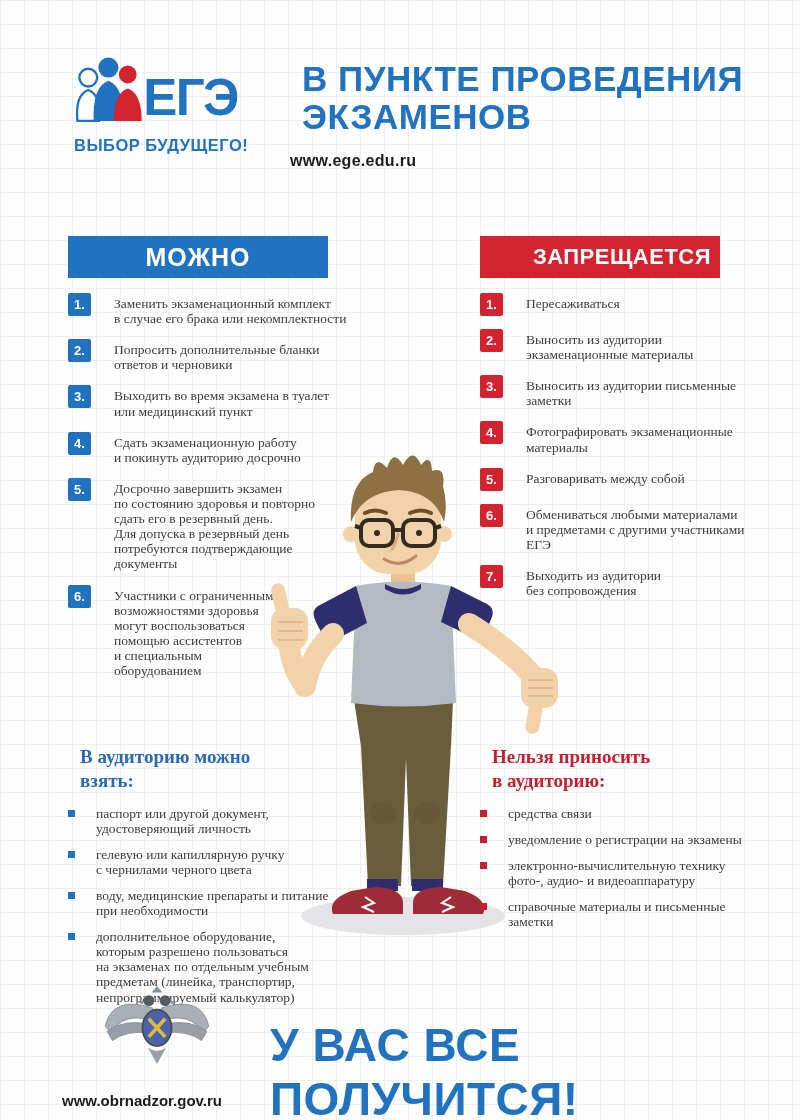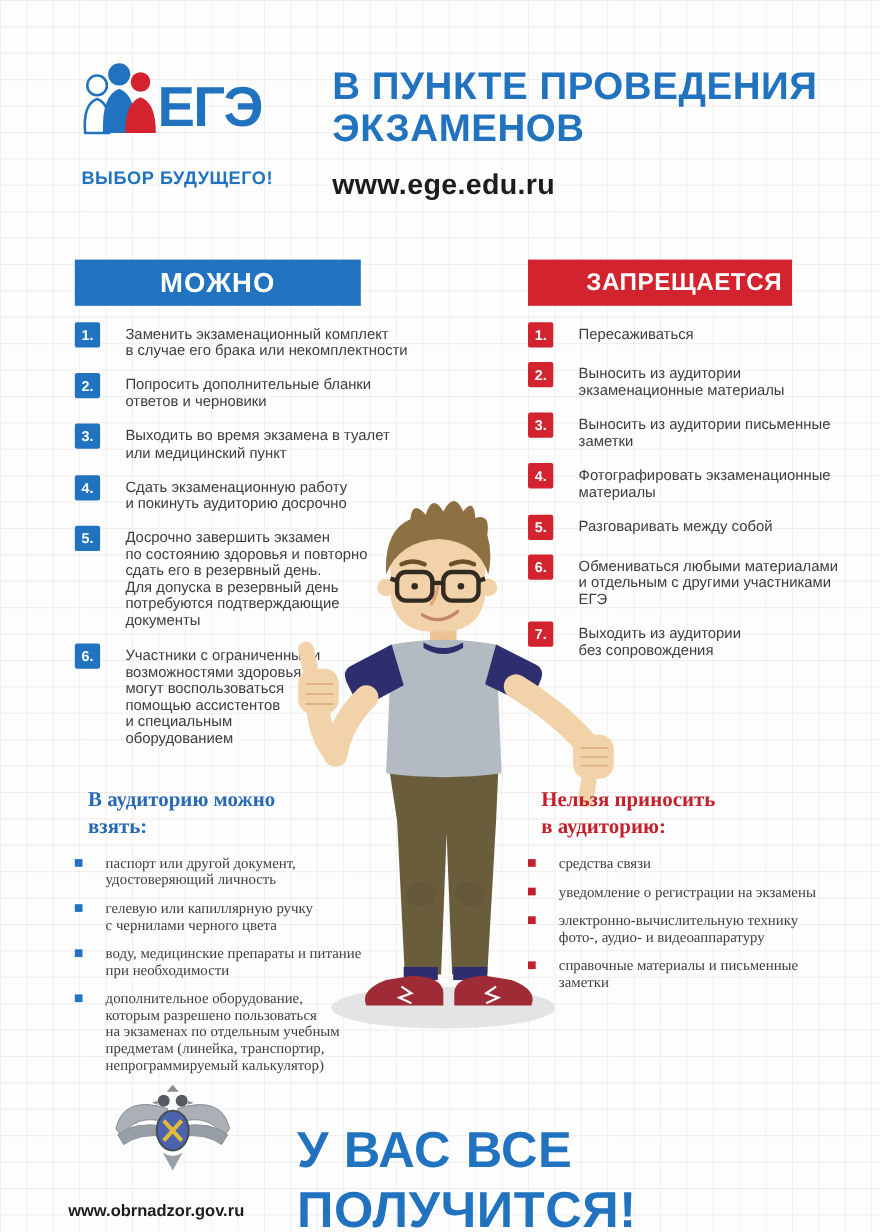--- a/index.html
+++ b/index.html
@@ -10,52 +10,52 @@
     background-image:
       linear-gradient(#f3eded 1px, transparent 1px),
       linear-gradient(90deg, #ebf1f3 1px, transparent 1px);
     background-size:24px 24px;
     font-family:"Liberation Sans", sans-serif;
   }
   .pre { white-space:pre-line;padding-left:12px; }
 
   
   .logo-svg { position:absolute; left:72px; top:44px; }
-  .tagline { position:absolute; left:74px; top:153px; font-weight:bold; font-size:16.5px;
+  .tagline { position:absolute; left:74px; top:136px; font-weight:bold; font-size:16.5px;
              color:#2173bf; letter-spacing:0.5px; }
   .page-title { position:absolute; left:290px; top:60px; width:470px;
                 font-weight:bold; font-size:35px; line-height:1.08; color:#2173bf;
                 letter-spacing:0.5px; }
-  .ege-url { position:absolute; left:290px; top:152px; font-weight:bold; font-size:26px;
-             color:#1c1c1c; letter-spacing:0.3px;padding-left:12px; }
+  .ege-url { position:absolute; left:290px; top:152px; font-weight:bold; font-size:16px;
+             color:#1c1c1c; letter-spacing:0.3px; }
 
   
   .band { position:absolute; top:236px; height:42px; display:flex; align-items:center;
           justify-content:center; color:#fff; font-weight:bold; }
   .band-can { left:68px; width:260px; background:#2173bf; font-size:25px; letter-spacing:1px; }
   .band-no  { left:480px; width:240px; background:#d2232e; font-size:22px; letter-spacing:0.5px;padding-left:44px; }
 
   
   .num-list { position:absolute; top:293px; }
   .list-can { left:68px; width:335px; }
   .list-no  { left:480px; width:290px; }
   .num-row { display:flex; gap:11px; margin-bottom:13px; }
   .badge { flex:none; width:23px; height:23px; border-radius:2px; color:#fff;
            font:bold 13px/23px "Liberation Sans", sans-serif; text-align:center; }
   .list-can .badge { background:#2173bf; }
   .list-no  .badge { background:#d2232e; }
-  .itext { font-family:Liberation Sans, sans-serif; font-size:13.5px; line-height:1.12;
+  .itext { font-family:Liberation Serif, serif; font-size:13.5px; line-height:1.12;
            color:#3d3d3d; padding-top:3px; }
 
   
   .bring { position:absolute; top:716px; }
   .bring-can { left:68px; width:335px; }
   .bring-no  { left:480px; width:300px; }
   .bring h3 { font-family:"Liberation Serif", serif; font-weight:bold; font-size:19px;
-              line-height:1.25; margin-bottom:13px; }
+              line-height:1.25; margin-bottom:13px;margin-top:29px; }
   .bring-can h3 { color:#2a6ab5; }
   .bring-no  h3 { color:#c2202d; }
   .bullet-row { display:flex; gap:9px; margin-bottom:11px; }
   .sq { flex:none; width:7px; height:7px; margin-top:4px; }
   .bring-can .sq { background:#2173bf; }
   .bring-no  .sq { background:#c2202d; }
   .btext { font-family:"Liberation Serif", serif; font-size:13.5px; line-height:1.12;
            color:#3d3d3d; }
 
   
@@ -166,21 +166,21 @@
       </div>
 
       <div class="num-row">
         <span class="badge">5.</span>
         <span class="itext pre">Разговаривать между собой</span>
       </div>
 
       <div class="num-row">
         <span class="badge">6.</span>
         <span class="itext pre">Обмениваться любыми материалами
-и отдельным с другими участниками
+и предметами с другими участниками
 ЕГЭ</span>
       </div>
 
       <div class="num-row">
         <span class="badge">7.</span>
         <span class="itext pre">Выходить из аудитории
 без сопровождения</span>
       </div>
     </div>
 

